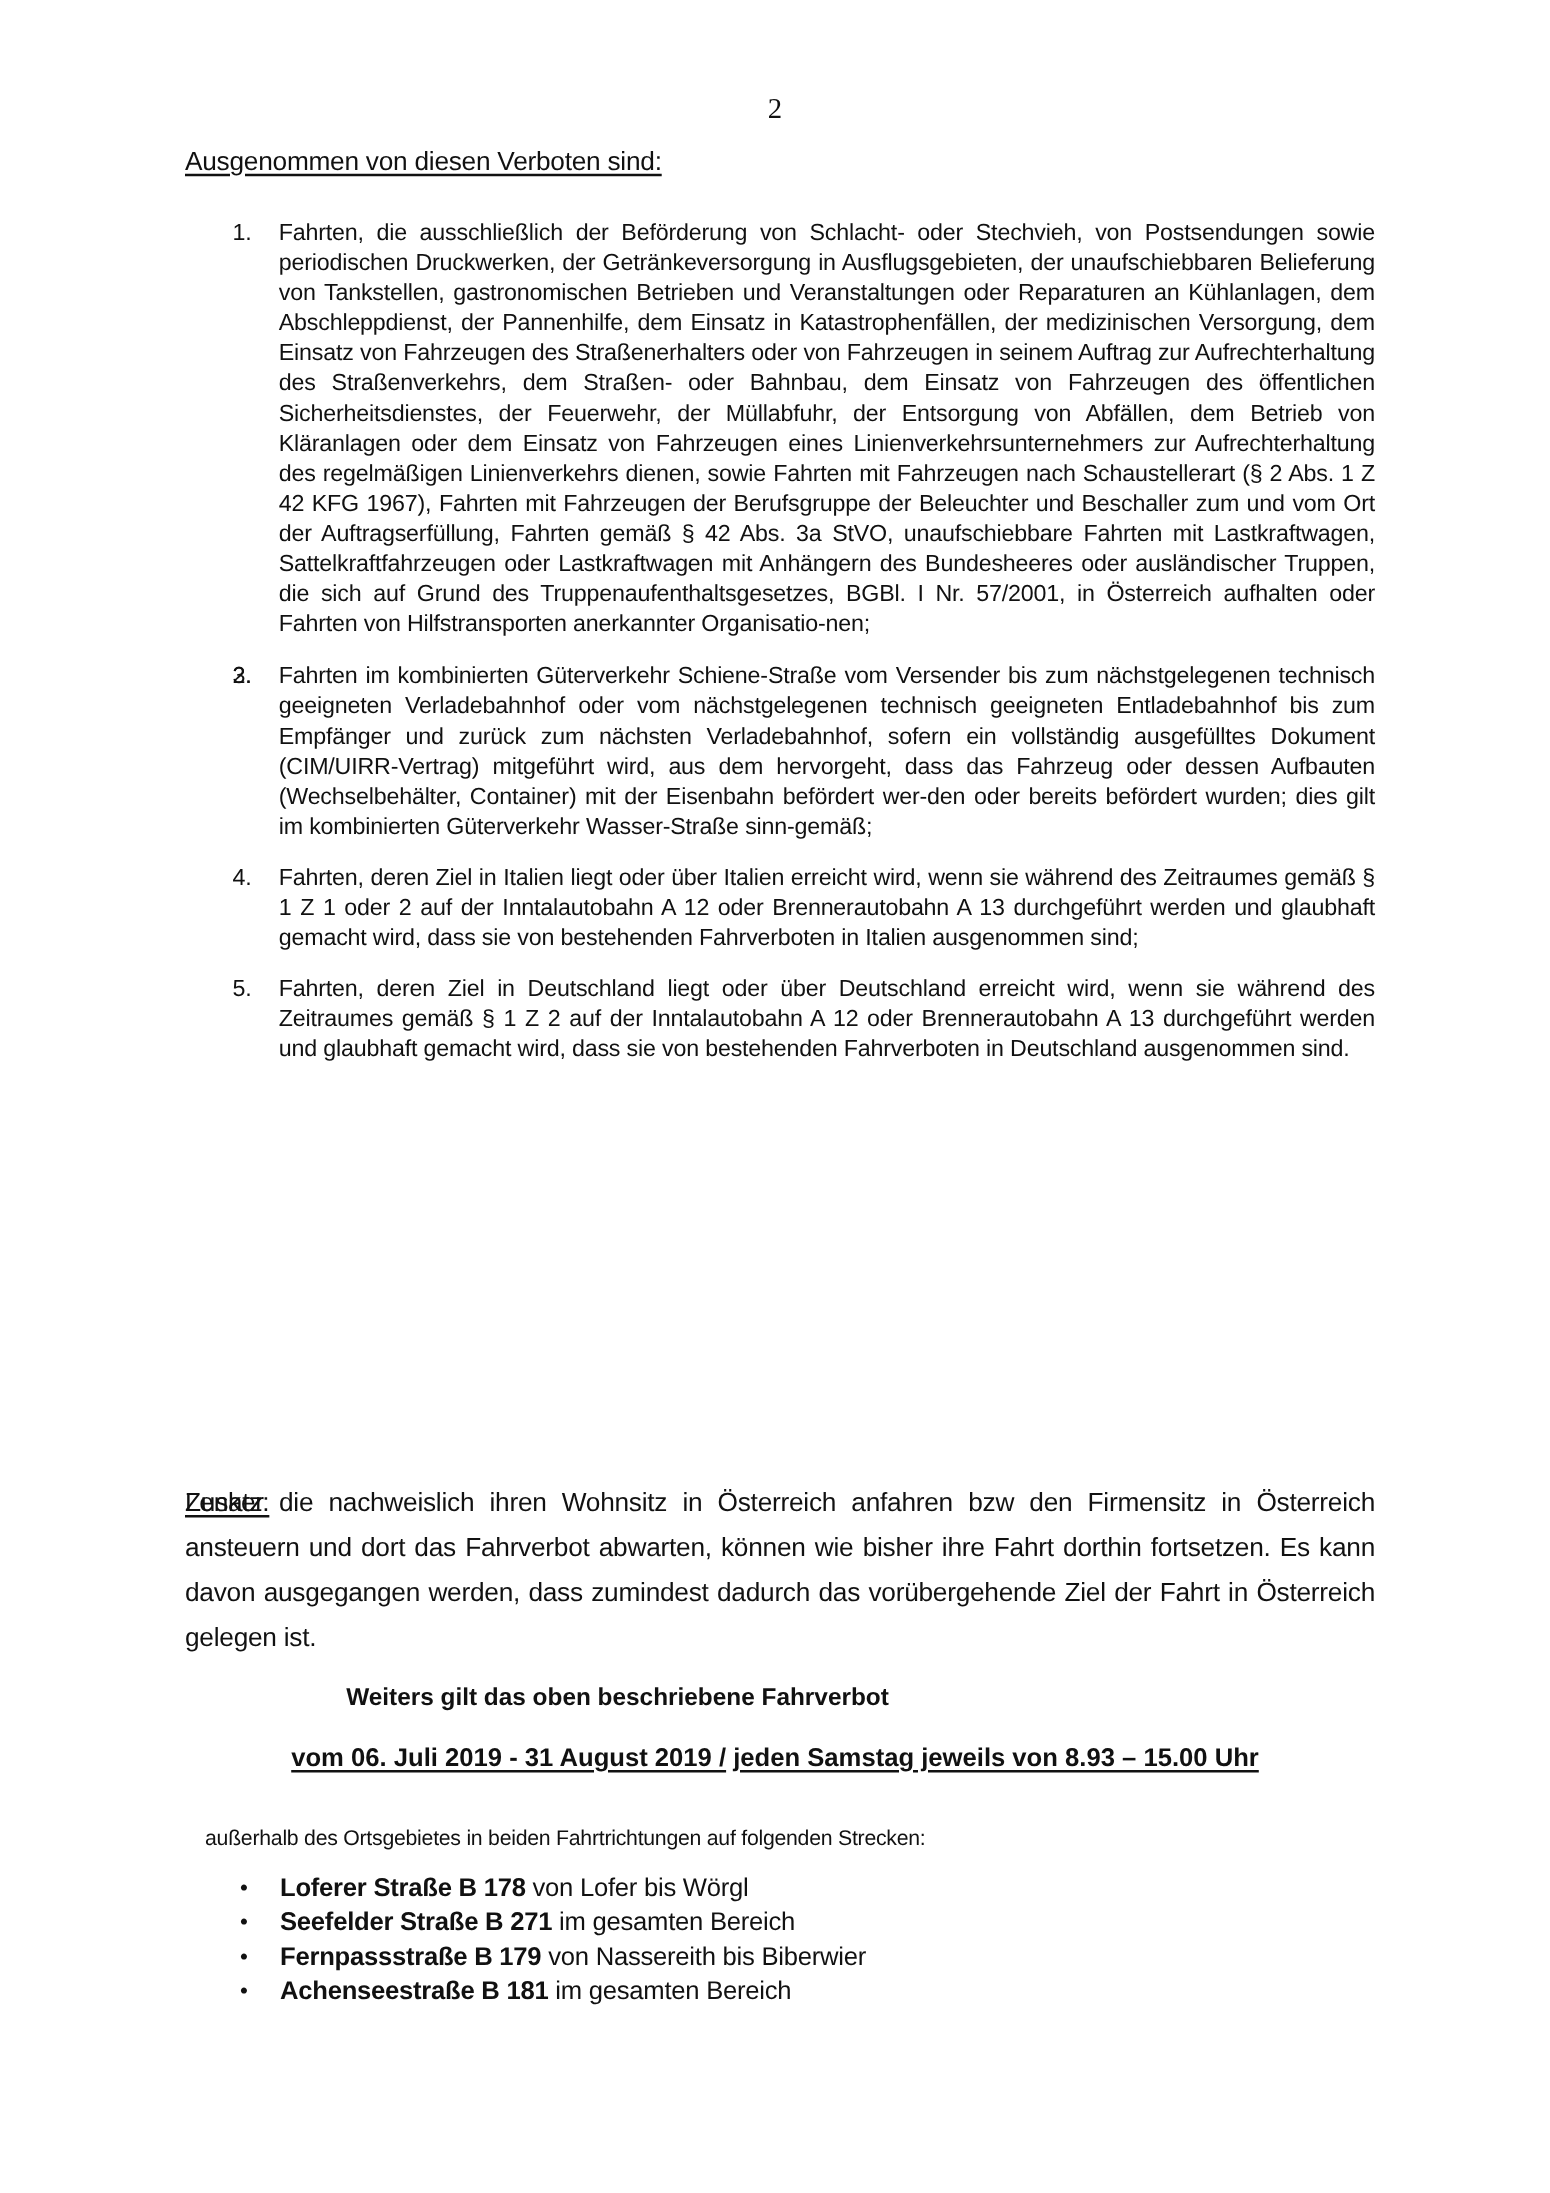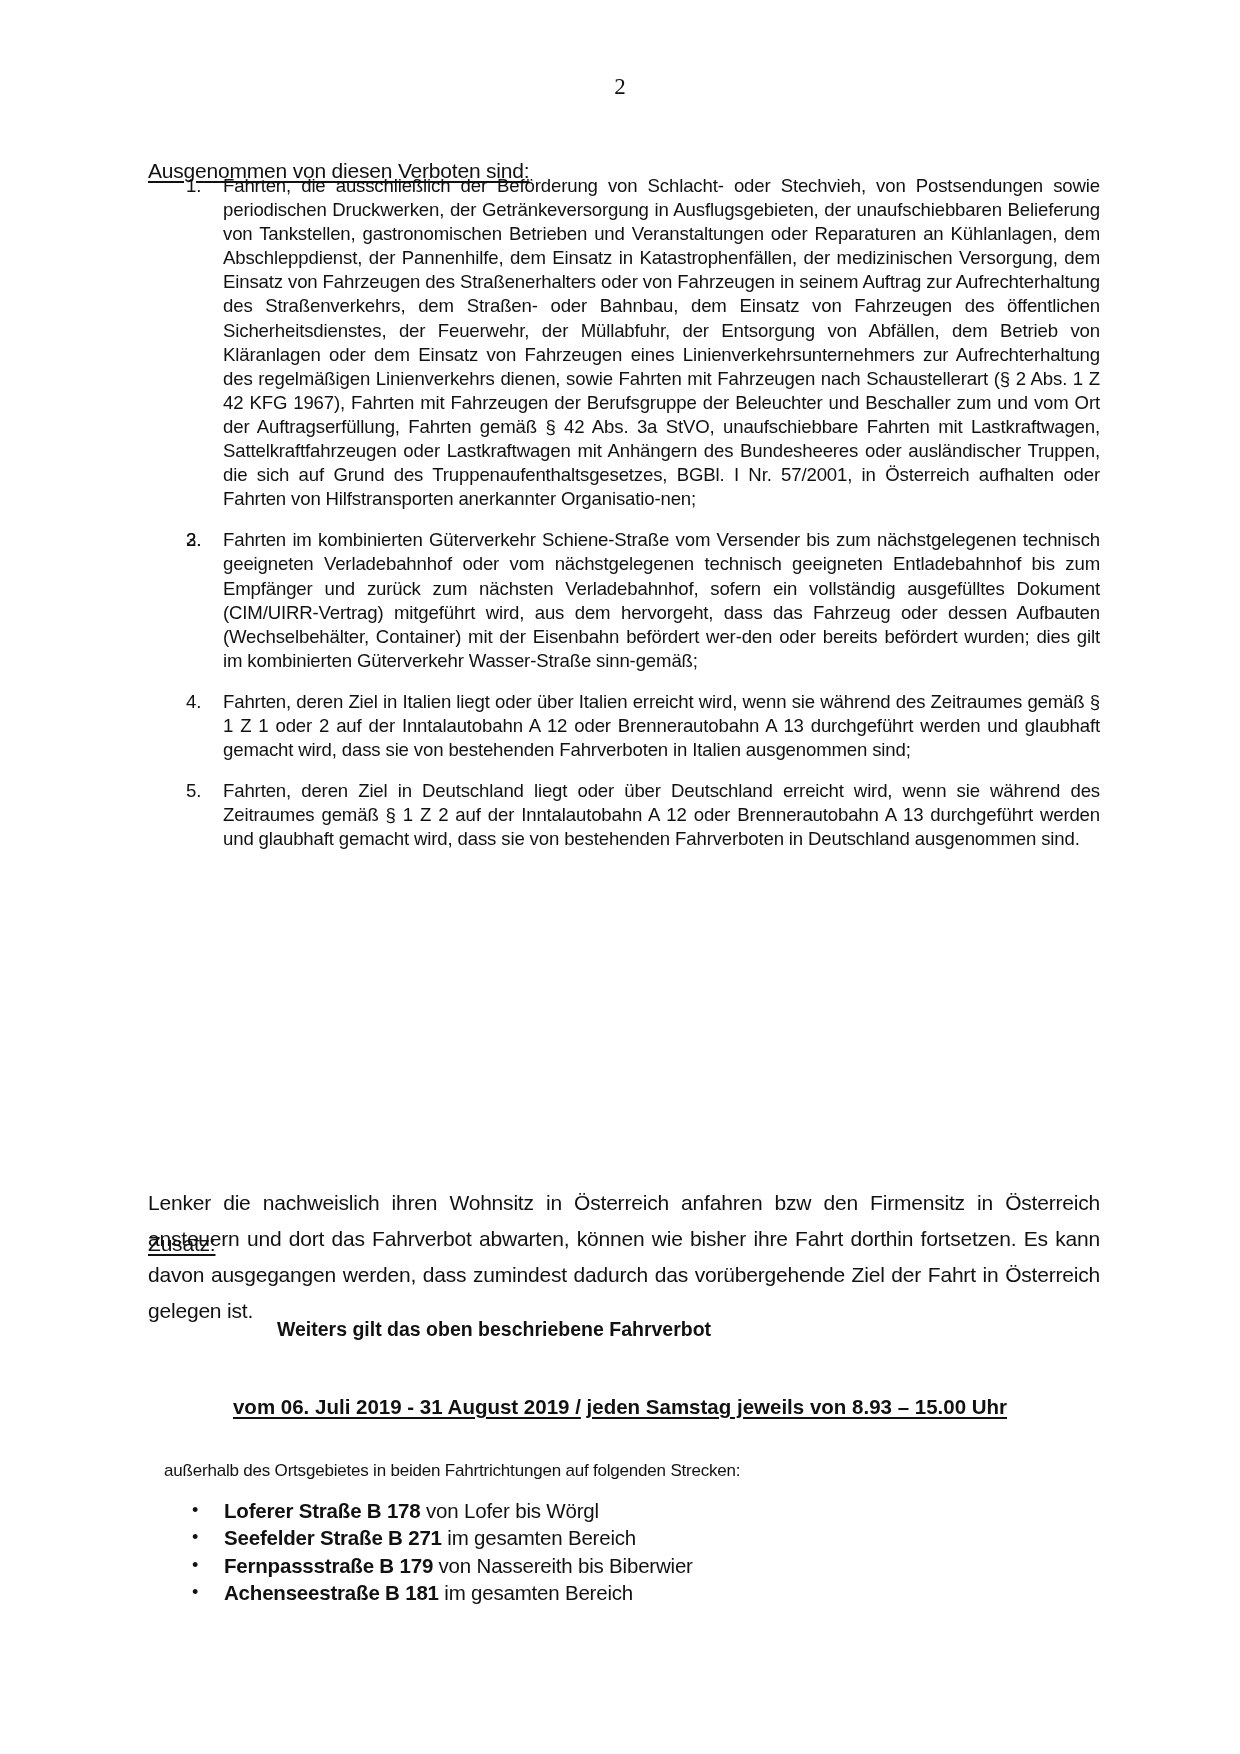--- a/index.html
+++ b/index.html
@@ -1,31 +1,31 @@
 <!DOCTYPE html>
 <html><head>
 <meta charset="utf-8">
 <style>
   html, body { margin: 0; padding: 0; background: #ffffff; }
   body { width: 1240px; height: 1754px; position: relative; overflow: hidden;
          font-family: "Liberation Sans", sans-serif; color: #111; }
   .page-number { position: absolute; top: 74px; left: 0; width: 1240px; text-align: center;
                  font-family: "Liberation Serif", serif; font-size: 23px; }
   .heading { position: absolute; left: 148px; font-size: 21px; text-decoration: underline;
-             text-underline-offset: 3px; letter-spacing: -0.2px; margin-top: 41px; }
+             text-underline-offset: 3px; letter-spacing: -0.2px; }
   .h-exceptions { top: 118px; }
   .h-zusatz { top: 1191px; }
   ol.exceptions { position: absolute; top: 174px; left: 148px; width: 952px; margin: 0; padding: 0;
                   list-style: none; }
   ol.exceptions li { position: relative; padding-left: 75px; font-size: 18.6px; line-height: 24.1px;
                      text-align: justify; margin-bottom: 17px; letter-spacing: -0.15px; }
   ol.exceptions li .num { position: absolute; left: 38px; top: 0; }
   .zusatz-text { position: absolute; top: 1185px; left: 148px; width: 952px; font-size: 21px;
                  line-height: 36px; text-align: justify; margin: 0; letter-spacing: -0.2px; }
-  .further { position: absolute; top: 1318px; left: 0; width: 988px; text-align: center;
+  .further { position: absolute; top: 1347px; left: 0; width: 988px; text-align: center;
              font-size: 19.5px; font-weight: bold; }
   .period { position: absolute; top: 1395px; left: 0; width: 1240px; text-align: center;
             font-size: 20.5px; font-weight: bold; }
   .period span.u { text-decoration: underline; text-underline-offset: 3px; margin-top: 12px; }
   .routes-intro { position: absolute; top: 1445px; left: 148px; font-size: 17px; margin: 16px;
                   letter-spacing: -0.2px; }
   ul.routes { position: absolute; top: 1497px; left: 148px; margin: 0; padding: 0; list-style: none; }
   ul.routes li { position: relative; padding-left: 76px; font-size: 20.5px; line-height: 27.3px;
                  letter-spacing: -0.2px; }
   ul.routes li .bullet { position: absolute; left: 44px; top: 0; font-size: 18px; }

